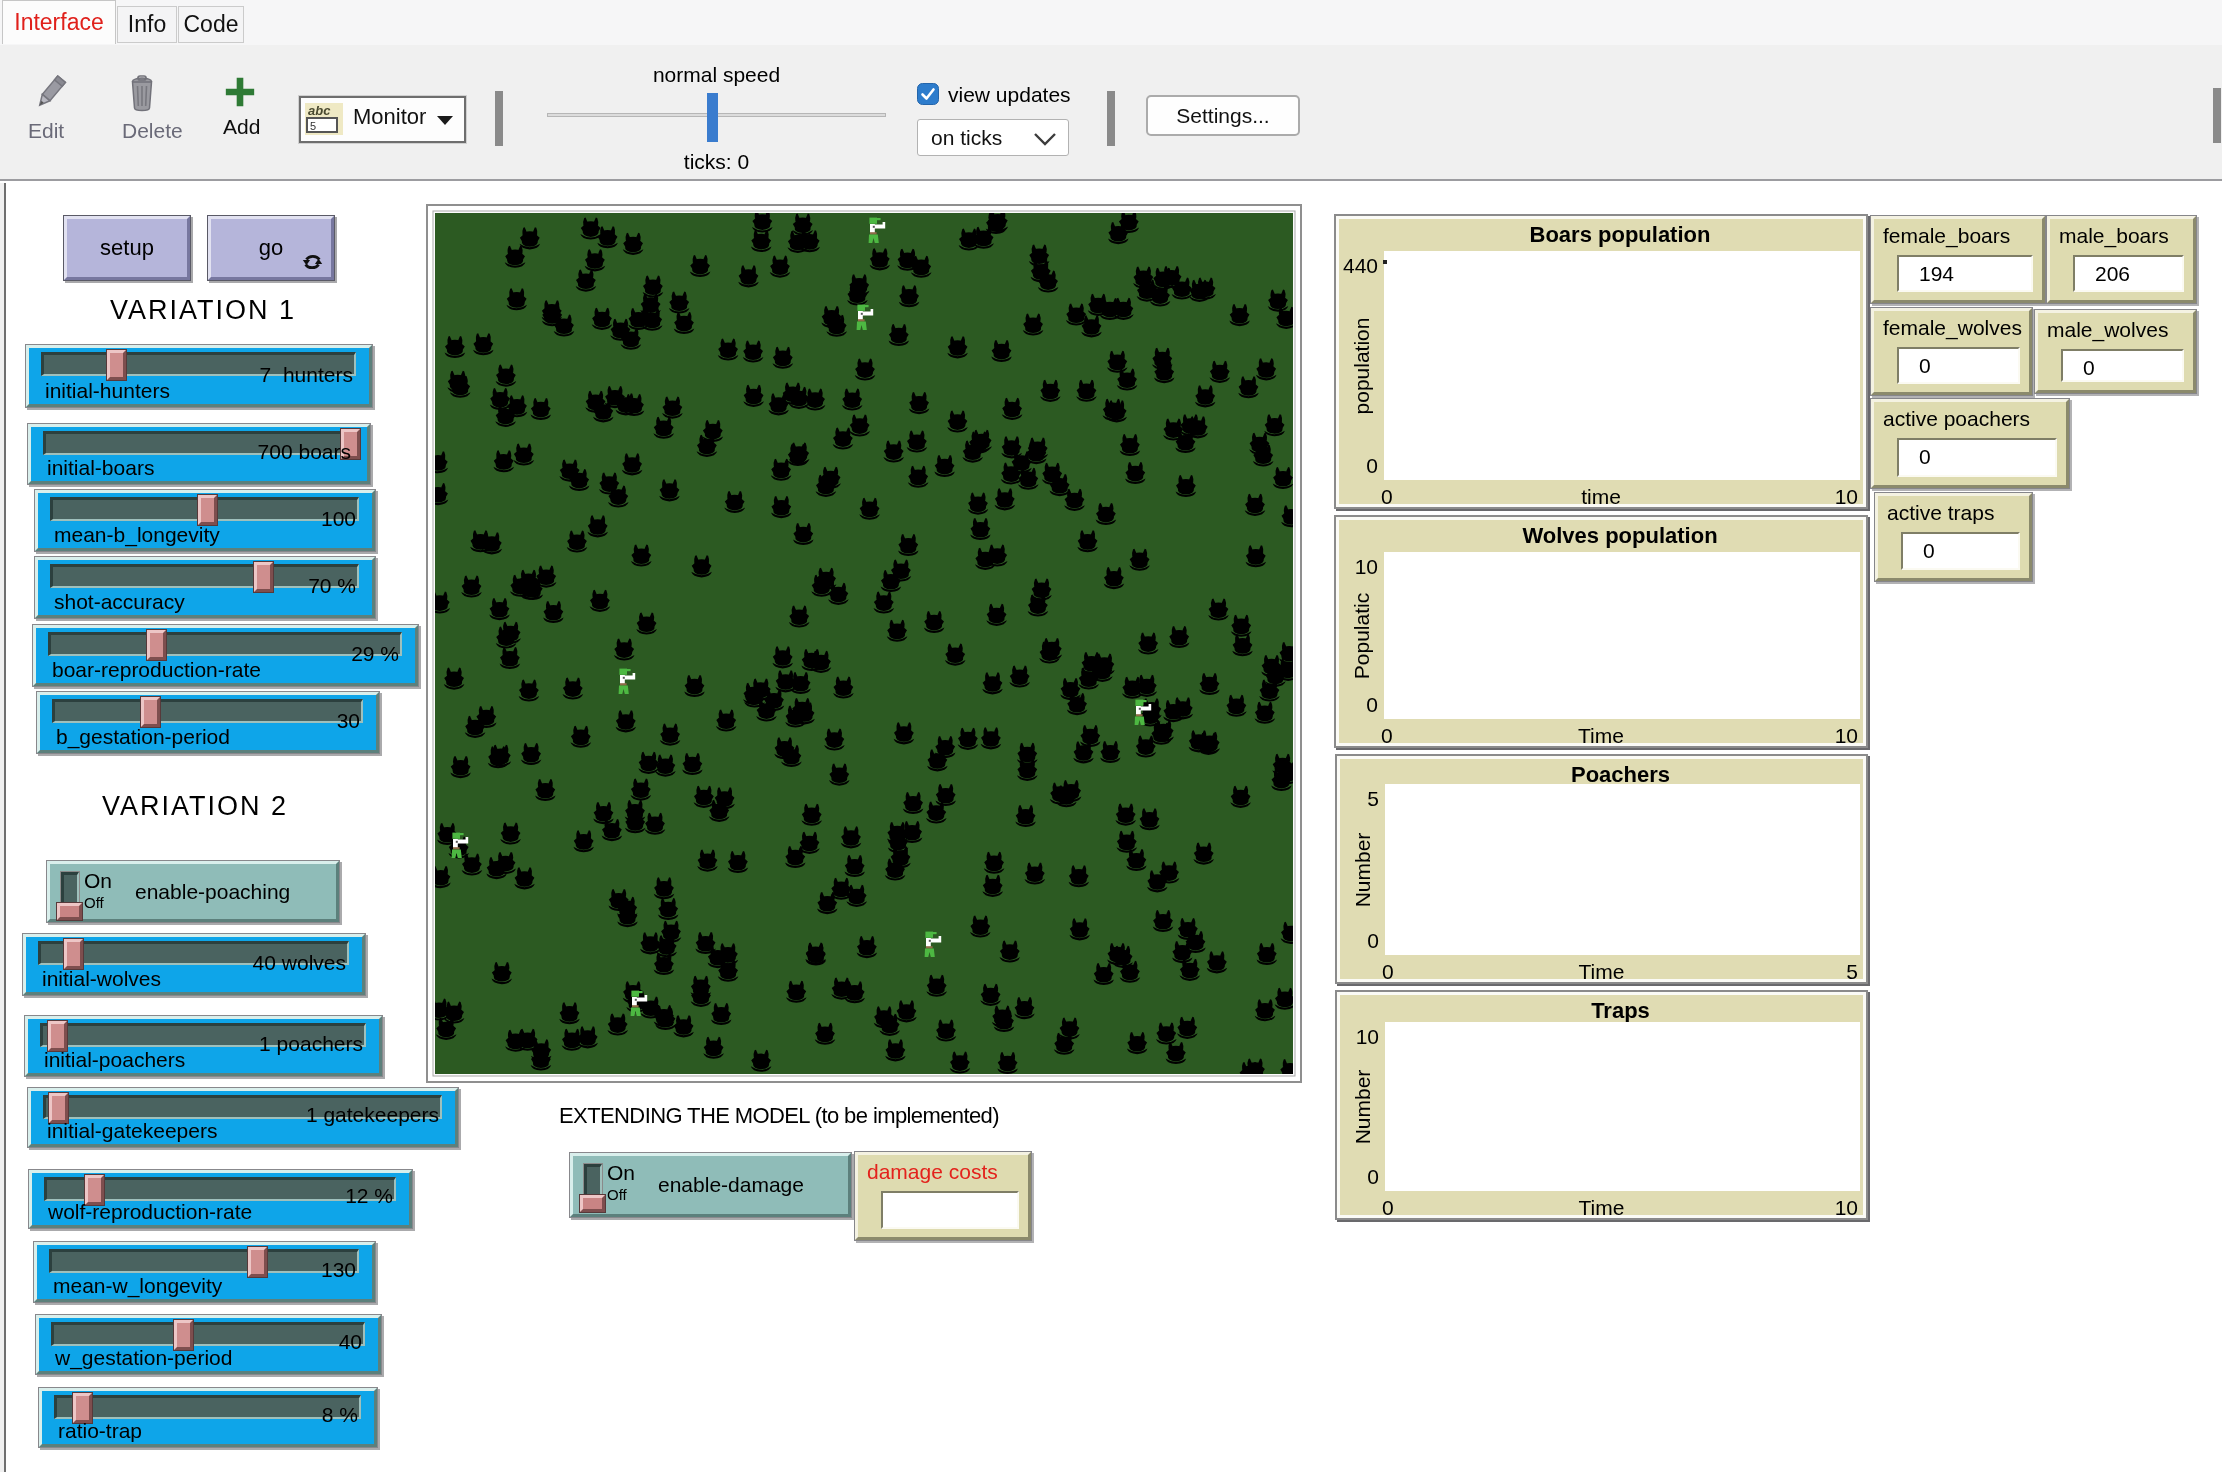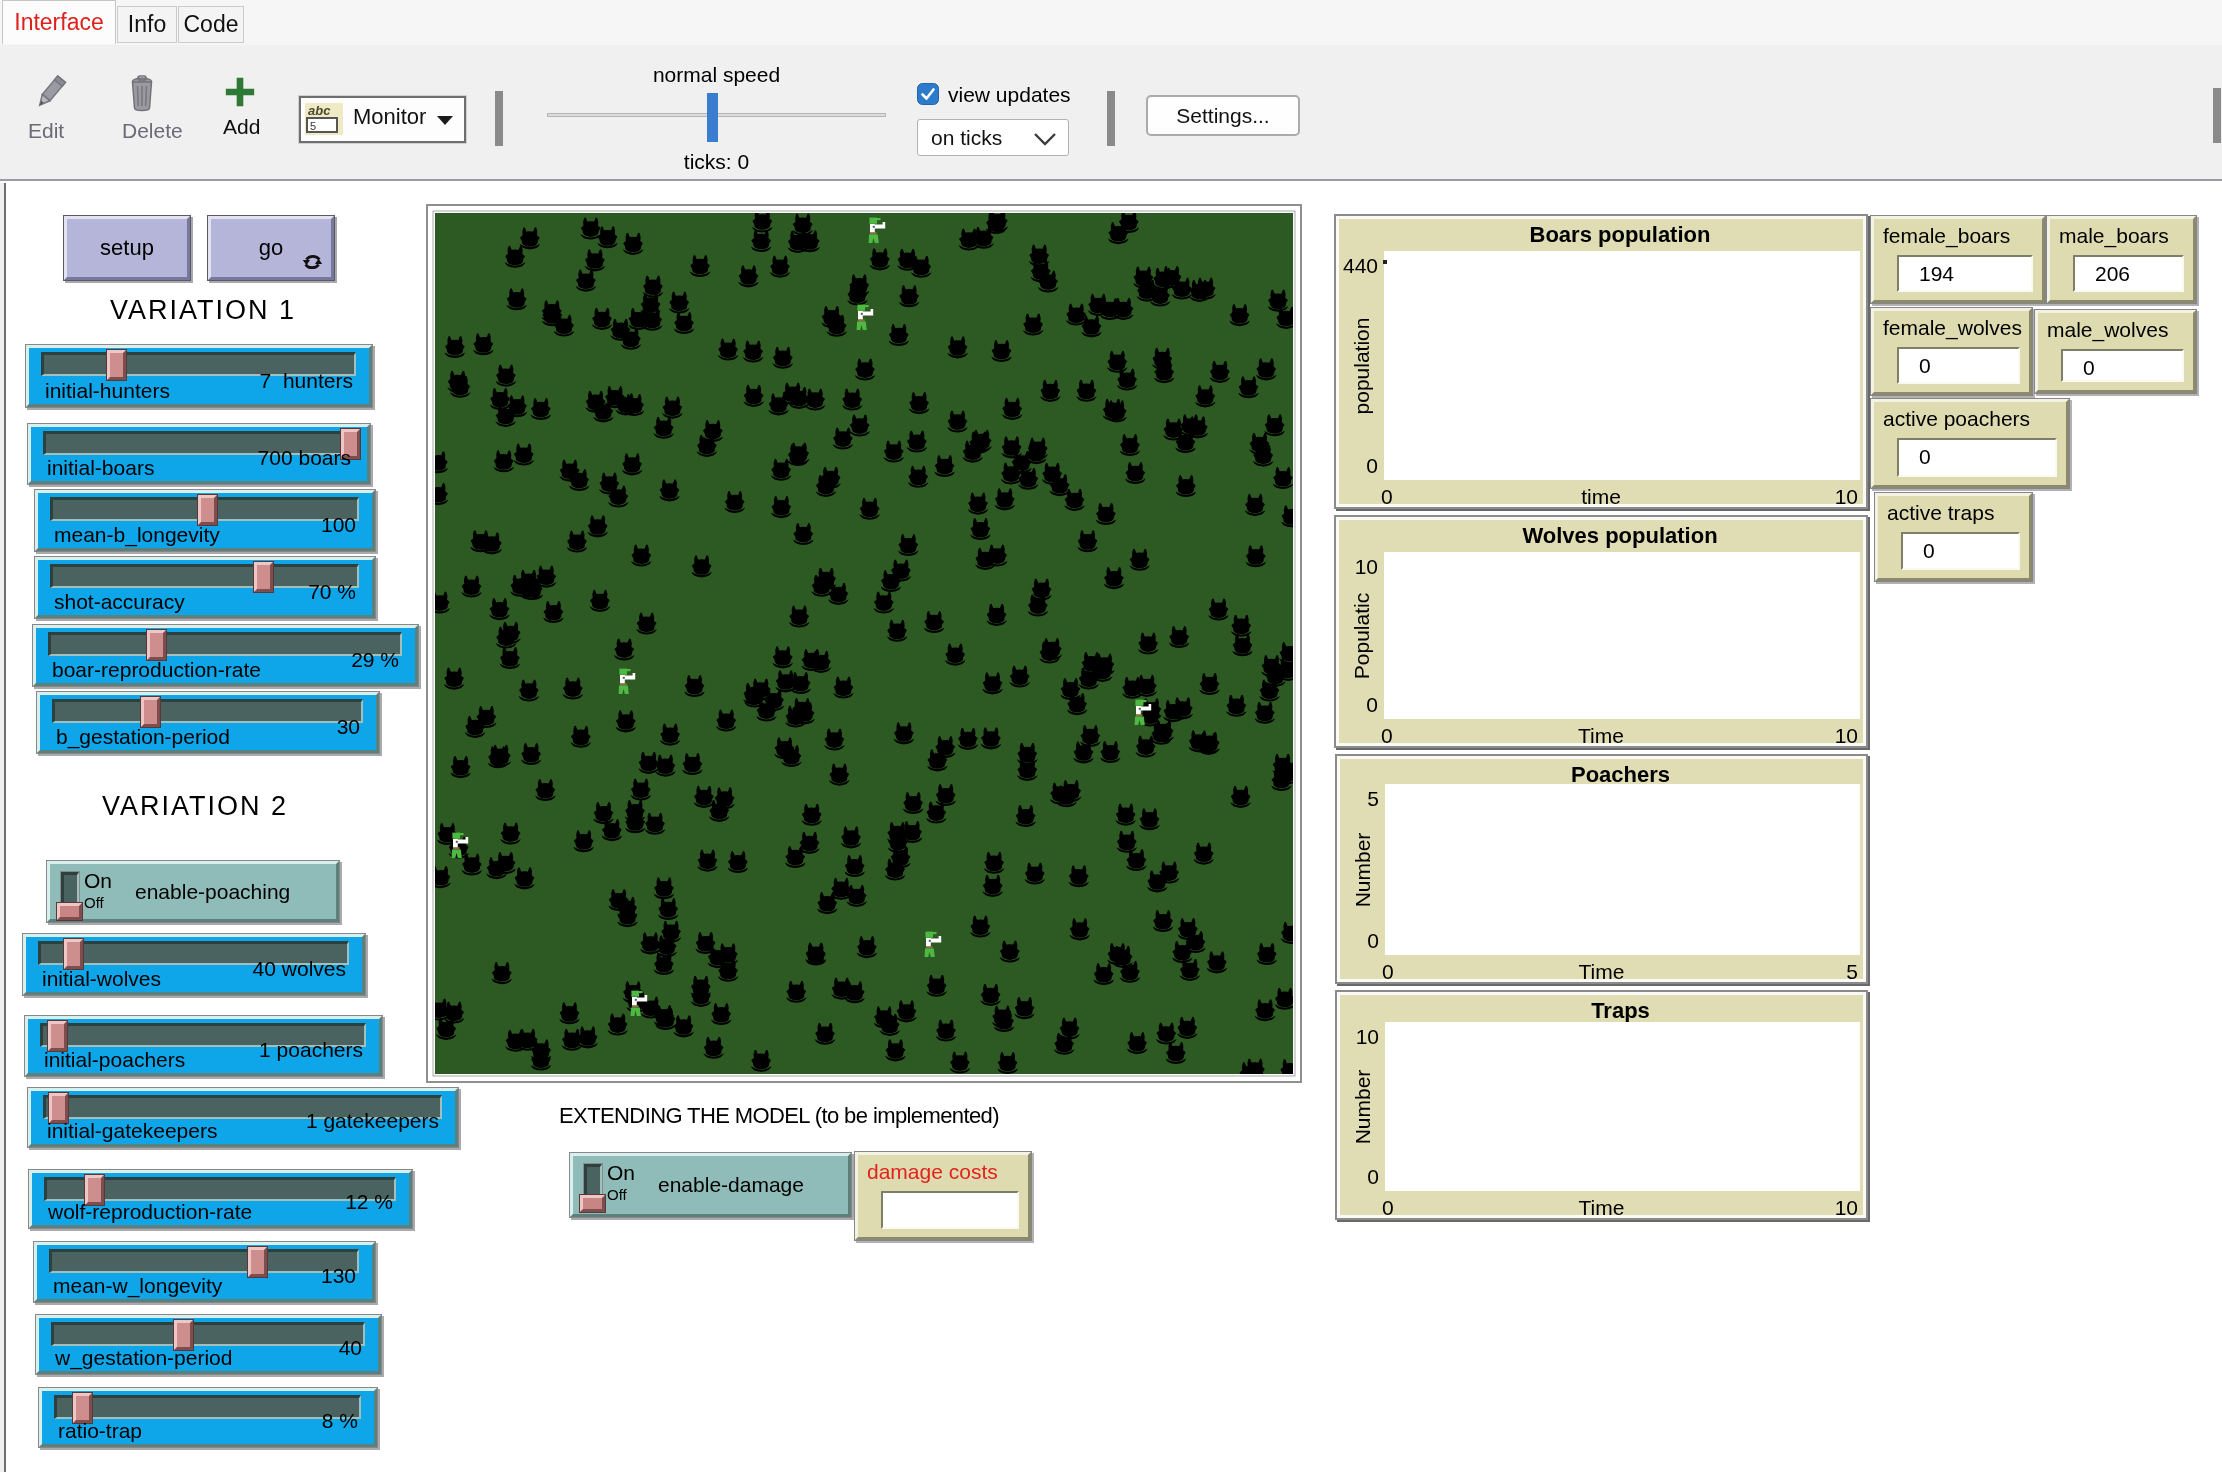--- a/index.html
+++ b/index.html
@@ -33,21 +33,21 @@
 
 
 .slider { position:absolute; background:#0ea5e9; border-top:3px solid #d9efec; border-left:3px solid #d9efec;
   border-bottom:3px solid #5c807c; border-right:3px solid #5c807c; box-shadow:0 0 0 1px #88888c, 2px 2px 0 1px #aaaaac; }
 .groove { position:absolute; left:12px; right:13px; top:4px; height:24px; background:#4a6360;
   border-top:3px solid #2c403e; border-left:3px solid #2c403e; border-bottom:2px solid #9fc0bc; border-right:2px solid #9fc0bc; }
 .shandle { position:absolute; top:2px; width:19px; height:30px; background:#cf8e8e;
   border-top:3px solid #edc6c6; border-left:3px solid #edc6c6; border-bottom:3px solid #7e4e4e; border-right:3px solid #7e4e4e;
   box-shadow:0 0 0 1px #57393a; }
 .slab { position:absolute; left:16px; bottom:2px; font-size:21px; line-height:22px; color:#000; }
-.sval { position:absolute; right:16px; bottom:12px; font-size:21px; line-height:22px; color:#000; }
+.sval { position:absolute; right:16px; bottom:18px; font-size:21px; line-height:22px; color:#000; }
 
 
 .switch { position:absolute; background:#8fbcb8; border-top:3px solid #d9efec; border-left:3px solid #d9efec;
   border-bottom:3px solid #5c807c; border-right:3px solid #5c807c; box-shadow:0 0 0 1px #88888c, 2px 2px 0 1px #aaaaac; }
 .swgroove { position:absolute; left:11px; top:8px; width:18px; height:33px; background:#4a6360;
   border-top:3px solid #2c403e; border-left:3px solid #2c403e; border-bottom:2px solid #9fc0bc; border-right:2px solid #9fc0bc;
   box-shadow:0 0 0 1px #8a8a8a; }
 .swhandle { position:absolute; left:7px; top:39px; width:25px; height:17px; background:#c98484;
   border-top:3px solid #eec6c6; border-left:3px solid #eec6c6; border-bottom:3px solid #7e4e4e; border-right:3px solid #7e4e4e;
   box-shadow:0 0 0 1px #57393a; }

